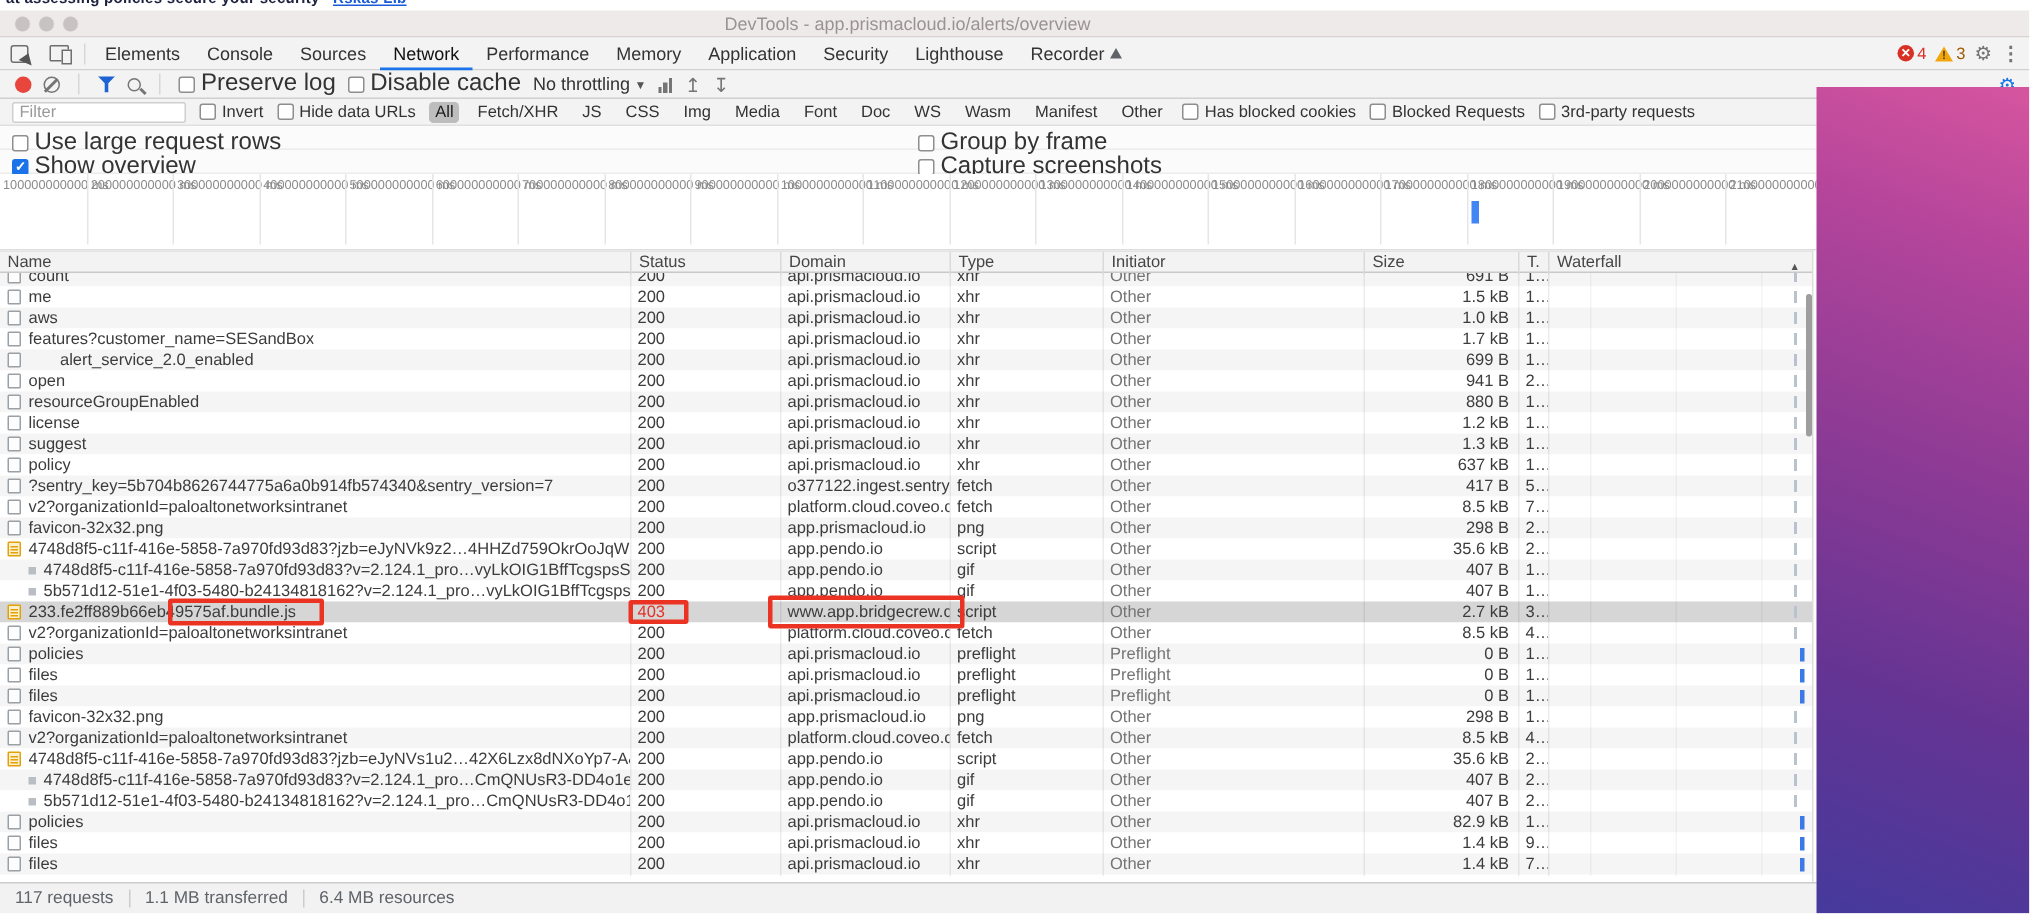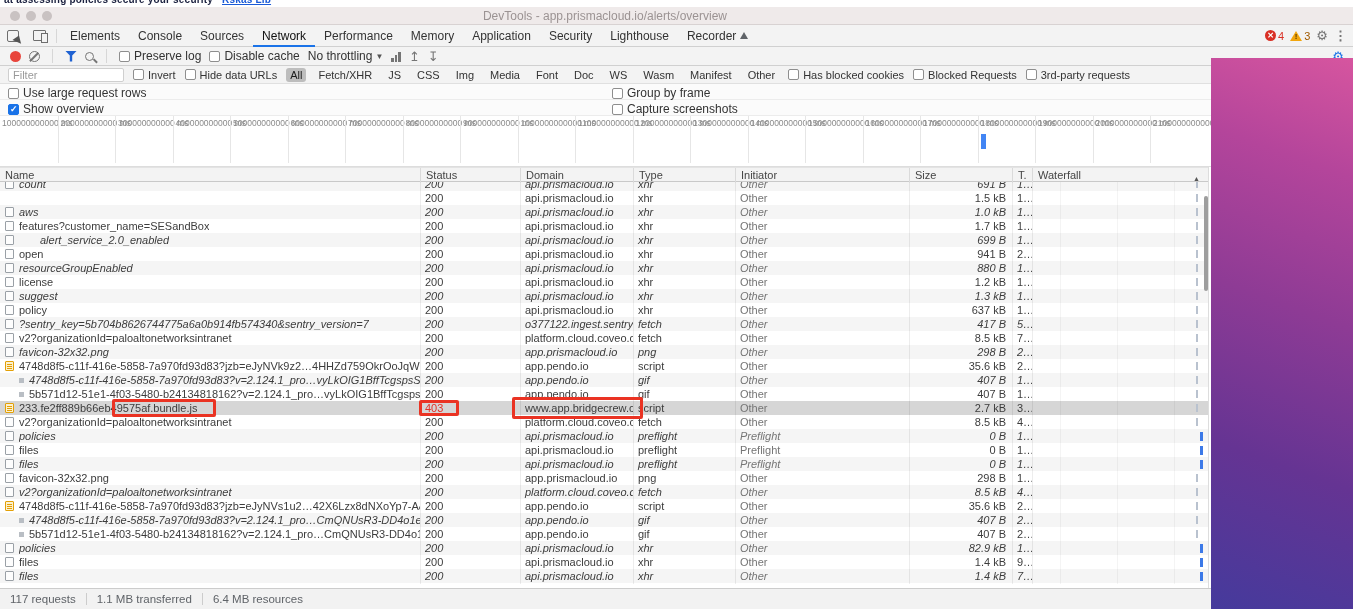--- a/index.html
+++ b/index.html
@@ -40,21 +40,21 @@
   .net-toolbar { position:absolute; left:0; top:47px; width:1353px; height:19px; background:#f3f3f3; border-bottom:1px solid #d0d0d0; display:flex; align-items:center; gap:8px; padding-left:10px; }
   .rec-dot { width:11px; height:11px; border-radius:50%; background:#e8453c; flex:0 0 auto; }
   .icon-clear { width:11px; height:11px; border:1.5px solid #757575; border-radius:50%; position:relative; flex:0 0 auto; }
   .icon-clear::after { content:""; position:absolute; left:-2px; top:4px; width:12px; height:1.5px; background:#757575; transform:rotate(-45deg); }
   .icon-funnel { width:12px; height:11px; background:#1f62d2; clip-path:polygon(0 0,100% 0,60% 45%,60% 100%,40% 100%,40% 45%); flex:0 0 auto; }
   .icon-search { width:9px; height:9px; border:1.5px solid #757575; border-radius:50%; position:relative; flex:0 0 auto; }
   .icon-search::after { content:""; position:absolute; left:7px; top:7px; width:5px; height:1.5px; background:#757575; transform:rotate(45deg); }
   .cb { width:11px; height:11px; border:1px solid #8e8e8e; border-radius:2px; background:#fff; display:inline-block; flex:0 0 auto; }
   .cb.on { background:#1a73e8; border-color:#1a73e8; position:relative; }
   .cb.on::after { content:"✓"; position:absolute; left:1px; top:-1px; color:#fff; font-size:9px; font-weight:bold; }
-  .lbl { font-size:12px; color:#333; white-space:nowrap; }
+  .lbl { font-size:16px; color:#333; white-space:nowrap; }
   .cbgroup { display:flex; align-items:center; gap:4px; }
   .throttle { display:flex; align-items:center; gap:3px; font-size:12px; color:#333; }
   .caret { font-size:8px; color:#555; }
   .sig { display:flex; align-items:flex-end; gap:1px; height:11px; flex:0 0 auto; }
   .sig i { width:2.5px; background:#757575; display:block; }
   .harr { font-size:13px; color:#757575; line-height:1; }
   .net-gear { position:absolute; right:9px; top:3px; font-size:13px; color:#1a73e8; line-height:1; }
 
   .filter-row { position:absolute; left:0; top:66px; width:1211px; height:18px; background:#f3f3f3; border-bottom:1px solid #e0e0e0; display:flex; align-items:center; gap:9px; padding-left:8px; }
   .filter-input { width:116px; height:14px; border:1px solid #cfcfcf; border-radius:2px; background:#fff; font-size:11px; padding:0 4px; color:#333; font-family:"Liberation Sans",sans-serif; }
@@ -75,21 +75,21 @@
 
   .grid-header { position:absolute; left:0; top:167px; width:1208px; height:15px; background:#f3f3f3; border-bottom:1px solid #c9c9c9; border-top:1px solid #e3e3e3; z-index:5; }
   .gh-cell { position:absolute; top:0; height:15px; line-height:15px; font-size:11px; color:#454545; padding-left:5px; border-left:1px solid #dadada; white-space:nowrap; overflow:hidden; }
   .gh-cell.first { border-left:none; }
   .sort-ic { position:absolute; right:8px; top:3px; font-size:7px; color:#555; }
 
   .rows-clip { position:absolute; left:0; top:182px; width:1208px; height:402px; overflow:hidden; background:#fff; }
   .col-div { position:absolute; top:0; width:1px; height:402px; background:rgba(0,0,0,0.07); z-index:3; }
   .wf-grid { position:absolute; top:0; width:1px; height:402px; background:rgba(0,0,0,0.045); z-index:3; }
   .row { position:absolute; left:0; width:1208px; height:14px; background:#fff; }
-  .row.shade { background:#f5f5f5;font-style:italic; }
+  .row.shade { background:#f5f5f5; }
   .row.selected { background:#d6d6d6; }
   .cell { position:absolute; top:0; height:14px; line-height:14px; font-size:11px; color:#3c3c3c; padding-left:5px; white-space:nowrap; overflow:hidden; }
   .cell.size { text-align:right; padding-right:6px; padding-left:0; }
   .cell.dim { color:#757575; }
   .cell.err { color:#e33228; }
   .name-cell { display:flex; align-items:center; gap:5px; }
   .fic { flex:0 0 auto; display:inline-block; }
   .fic.doc { width:9px; height:10px; border:1px solid #9aa0a6; border-radius:1px; background:#fdfdfd; }
   .fic.script { width:9px; height:10px; border:1px solid #e3a008; border-radius:1px; background:#fcf1cf; position:relative; }
   .fic.script::after { content:""; position:absolute; left:1px; top:2px; width:5px; height:1px; background:#e3a008; box-shadow:0 2px 0 #e3a008, 0 4px 0 #e3a008; }
@@ -349,20 +349,24 @@
         <div class="cell " style="left: 520px; width: 113px;">api.prismacloud.io</div>
         <div class="cell " style="left: 633px; width: 102px;">xhr</div>
         <div class="cell dim" style="left: 735px; width: 174px;">Other</div>
         <div class="cell size" style="left: 909px; width: 103px;">691 B</div>
         <div class="cell " style="left: 1012px; width: 20px;">1…</div>
         <div class="cell" style="left: 1032px; width: 176px;">
           <div class="wf-tick g" style="left: 164px;"></div>
         </div>
       </div>
       <div class="row" style="top: 9px;">
+        <div class="cell name-cell" style="left: 0px; width: 420px;">
+          <span class="fic doc"></span>
+          <span style="overflow: hidden; white-space: nowrap;">me</span>
+        </div>
         <div class="cell " style="left: 420px; width: 100px;">200</div>
         <div class="cell " style="left: 520px; width: 113px;">api.prismacloud.io</div>
         <div class="cell " style="left: 633px; width: 102px;">xhr</div>
         <div class="cell dim" style="left: 735px; width: 174px;">Other</div>
         <div class="cell size" style="left: 909px; width: 103px;">1.5 kB</div>
         <div class="cell " style="left: 1012px; width: 20px;">1…</div>
         <div class="cell" style="left: 1032px; width: 176px;">
           <div class="wf-tick g" style="left: 164px;"></div>
         </div>
       </div>

